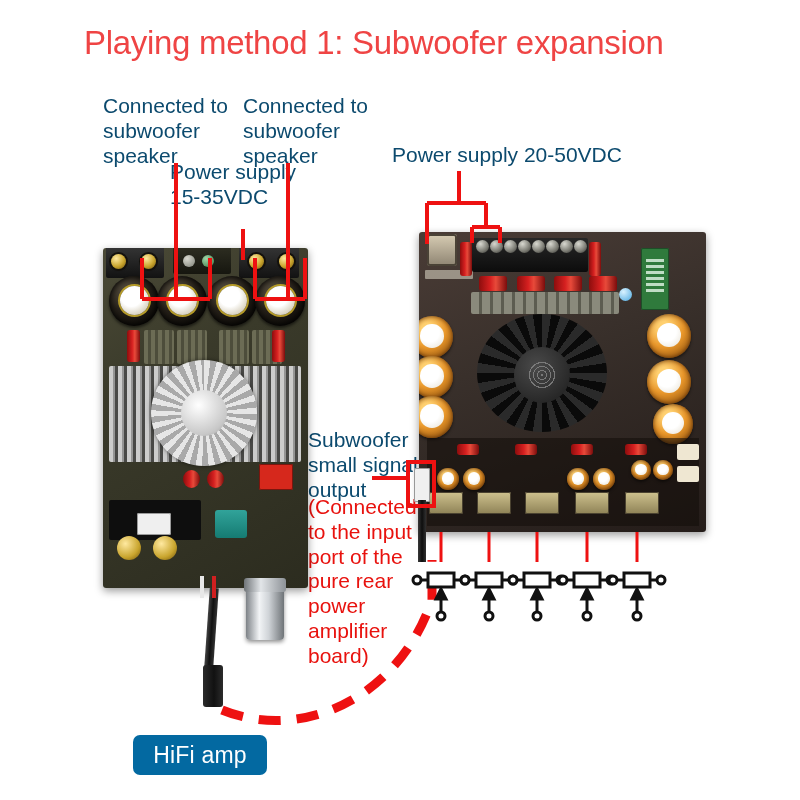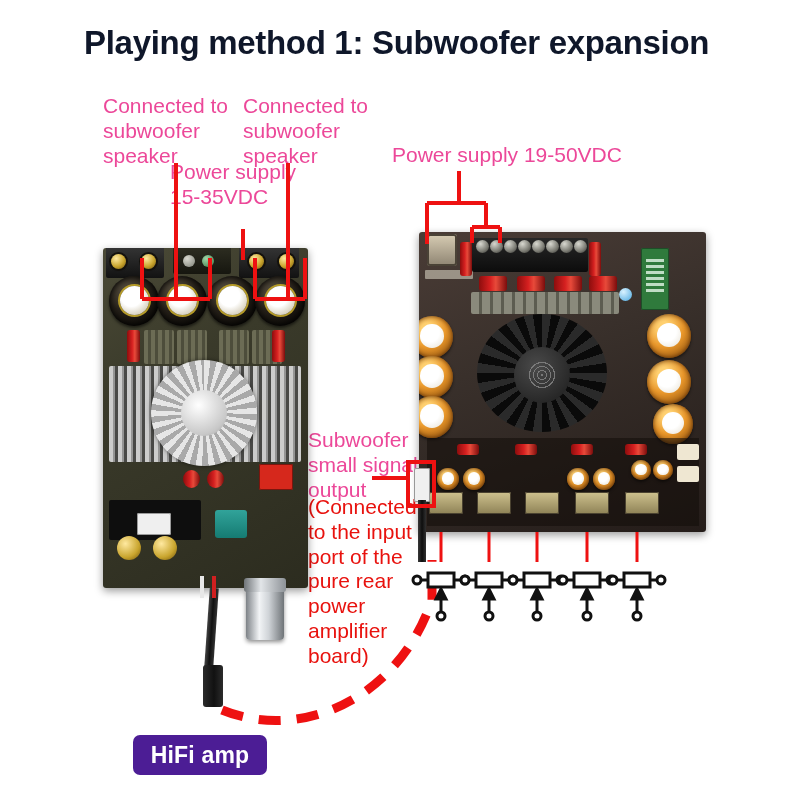--- a/index.html
+++ b/index.html
@@ -2,36 +2,36 @@
 <html><head>
 <meta charset="utf-8">
 <style>
   html,body{margin:0;padding:0;background:#fff;}
   body{width:800px;height:800px;position:relative;overflow:hidden;
        font-family:"Liberation Sans","DejaVu Sans",sans-serif;}
   #stage{position:absolute;left:0;top:0;width:800px;height:800px;}
   .abs{position:absolute;}
 
   
-  .title{left:84px;top:24px;width:660px;font-size:33px;font-weight:bold;
-         color:#0f172a;letter-spacing:-0.3px;line-height:1.15;}
-  .lbl{font-size:21px;color:#ec4899;line-height:1.18;font-weight:400;}
+  .title{left:84px;top:24px;width:660px;font-size:33px;font-weight:normal;
+         color:#ef4444;letter-spacing:-0.3px;line-height:1.15;}
+  .lbl{font-size:21px;color:#0c4a6e;line-height:1.18;font-weight:400;}
   .lbl-red{font-size:21px;color:#e8120e;line-height:1.18;font-weight:400;}
 
   .l-conn1{left:103px;top:94px;width:140px;}
   .l-conn2{left:243px;top:94px;width:140px;}
   .l-pwr{left:170px;top:160px;width:140px;}
   .l-pwr2{left:392px;top:143px;width:300px;white-space:nowrap;}
   .l-sub{left:308px;top:428px;width:112px;}
   .l-subred{left:308px;top:495px;width:115px;}
   .l-pot{left:477px;top:628px;width:220px;font-size:21px;color:#111;}
 
   
-  .badge{left:133px;top:735px;width:134px;height:40px;background:#4c1d95;
-         border-radius:7px;color:#fff;font-size:23px;font-weight:bold;
+  .badge{left:133px;top:735px;width:134px;height:40px;background:#0369a1;
+         border-radius:7px;color:#fff;font-size:23px;font-weight:normal;
          display:flex;align-items:center;justify-content:center;
          letter-spacing:.2px;}
 
   
   .pcb{border-radius:3px;overflow:hidden;}
   .cap-black{border-radius:50%;background:
       radial-gradient(circle at 38% 32%,#4a4336 0 16%,#241f18 45%,#0d0b08 75%);
       box-shadow:inset 0 0 6px #000, 0 2px 3px rgba(0,0,0,.55);}
   .cap-black::after{content:"";position:absolute;left:21%;top:19%;
       width:58%;height:58%;border-radius:50%;
@@ -55,21 +55,21 @@
 </head>
 <body>
 
 <div id="stage">
 
   <div class="abs title">Playing method 1: Subwoofer expansion</div>
 
   <div class="abs lbl l-conn1">Connected to subwoofer speaker</div>
   <div class="abs lbl l-conn2">Connected to subwoofer speaker</div>
   <div class="abs lbl l-pwr">Power supply 15-35VDC</div>
-  <div class="abs lbl l-pwr2">Power supply 19-50VDC</div>
+  <div class="abs lbl l-pwr2">Power supply 20-50VDC</div>
   <div class="abs lbl l-sub">Subwoofer small signal output</div>
   <div class="abs lbl-red l-subred">(Connected to the input port of the pure rear power amplifier board)</div>
 
   <div class="abs pcb" style="left:103px;top:248px;width:205px;height:340px;
               background:linear-gradient(150deg,#4b4a37,#3a3a2a 35%,#2c2c1f);
               box-shadow:0 3px 8px rgba(0,0,0,.4);">
 
     <div class="abs blkpost" style="left:3px;top:-6px;width:58px;height:36px;"></div>
     <div class="abs blkpost" style="left:136px;top:-6px;width:60px;height:36px;"></div>
     <div class="abs" style="left:70px;top:-2px;width:58px;height:28px;

